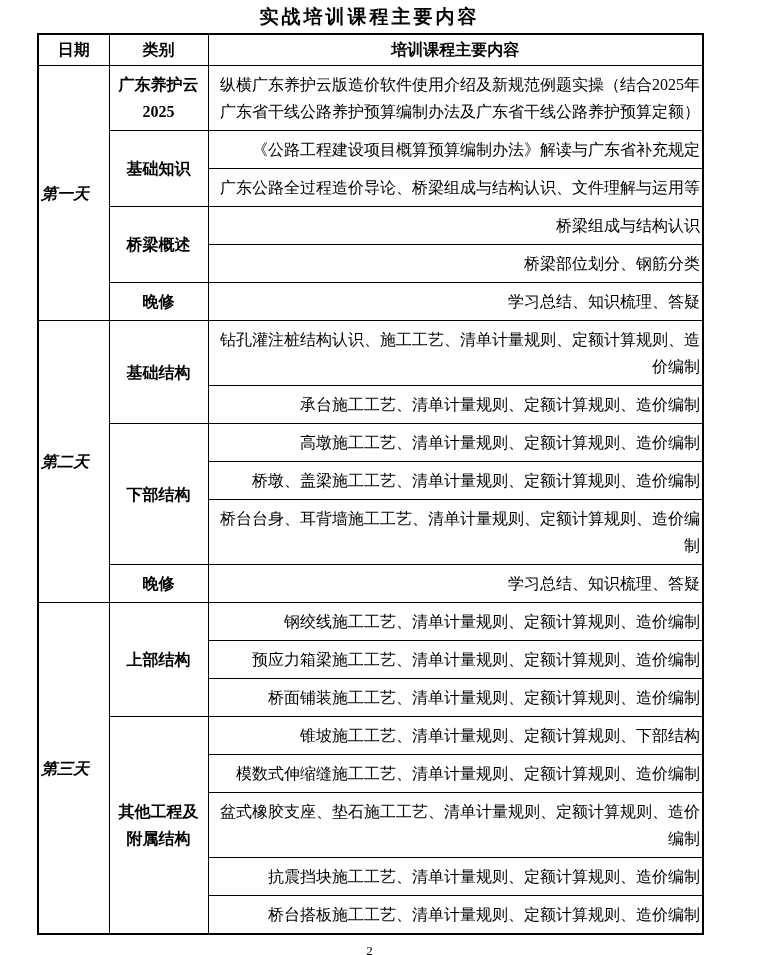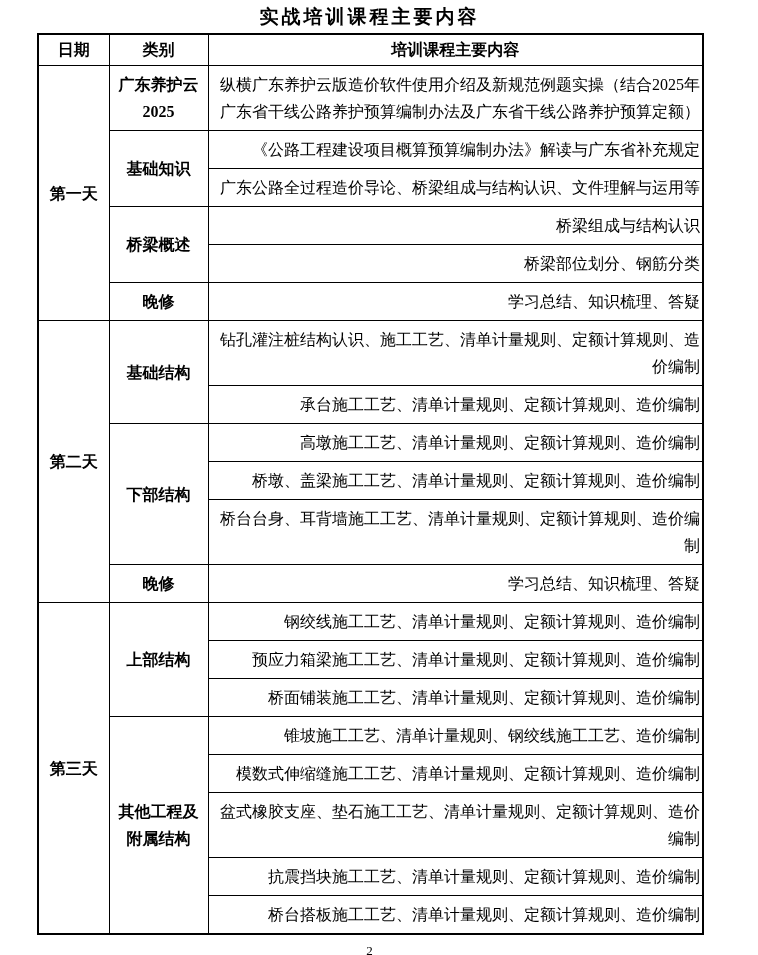--- a/index.html
+++ b/index.html
@@ -48,25 +48,25 @@
   }
   .course-table th {
     height: 28px;
     font-weight: bold;
     text-align: center;
     padding: 1px 2px;
     line-height: 20px;
   }
   .day-cell {
     font-weight: bold;
-    text-align: center;
     vertical-align: middle;
     padding: 2px 2px;
     line-height: 27px;
     letter-spacing: 0px;
+    font-style: italic;
   }
   .category-cell {
     font-weight: bold;
     text-align: center;
     vertical-align: middle;
     padding: 4px 2px;
     line-height: 27px;
   }
   .content-cell {
     text-align: right;
@@ -156,21 +156,21 @@
             <td class="content-cell">钢绞线施工工艺、清单计量规则、定额计算规则、造价编制</td>
           </tr>
           <tr>
             <td class="content-cell">预应力箱梁施工工艺、清单计量规则、定额计算规则、造价编制</td>
           </tr>
           <tr>
             <td class="content-cell">桥面铺装施工工艺、清单计量规则、定额计算规则、造价编制</td>
           </tr>
           <tr>
             <td class="category-cell" rowspan="5">其他工程及附属结构</td>
-            <td class="content-cell">锥坡施工工艺、清单计量规则、钢绞线施工工艺、造价编制</td>
+            <td class="content-cell">锥坡施工工艺、清单计量规则、定额计算规则、下部结构</td>
           </tr>
           <tr>
             <td class="content-cell">模数式伸缩缝施工工艺、清单计量规则、定额计算规则、造价编制</td>
           </tr>
           <tr>
             <td class="content-cell">盆式橡胶支座、垫石施工工艺、清单计量规则、定额计算规则、造价编制</td>
           </tr>
           <tr>
             <td class="content-cell">抗震挡块施工工艺、清单计量规则、定额计算规则、造价编制</td>
           </tr>

